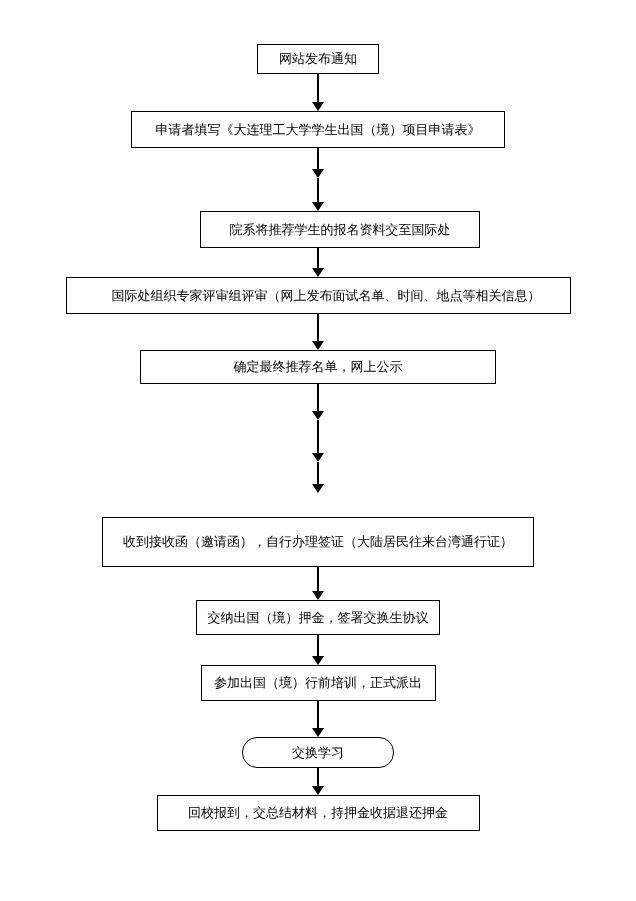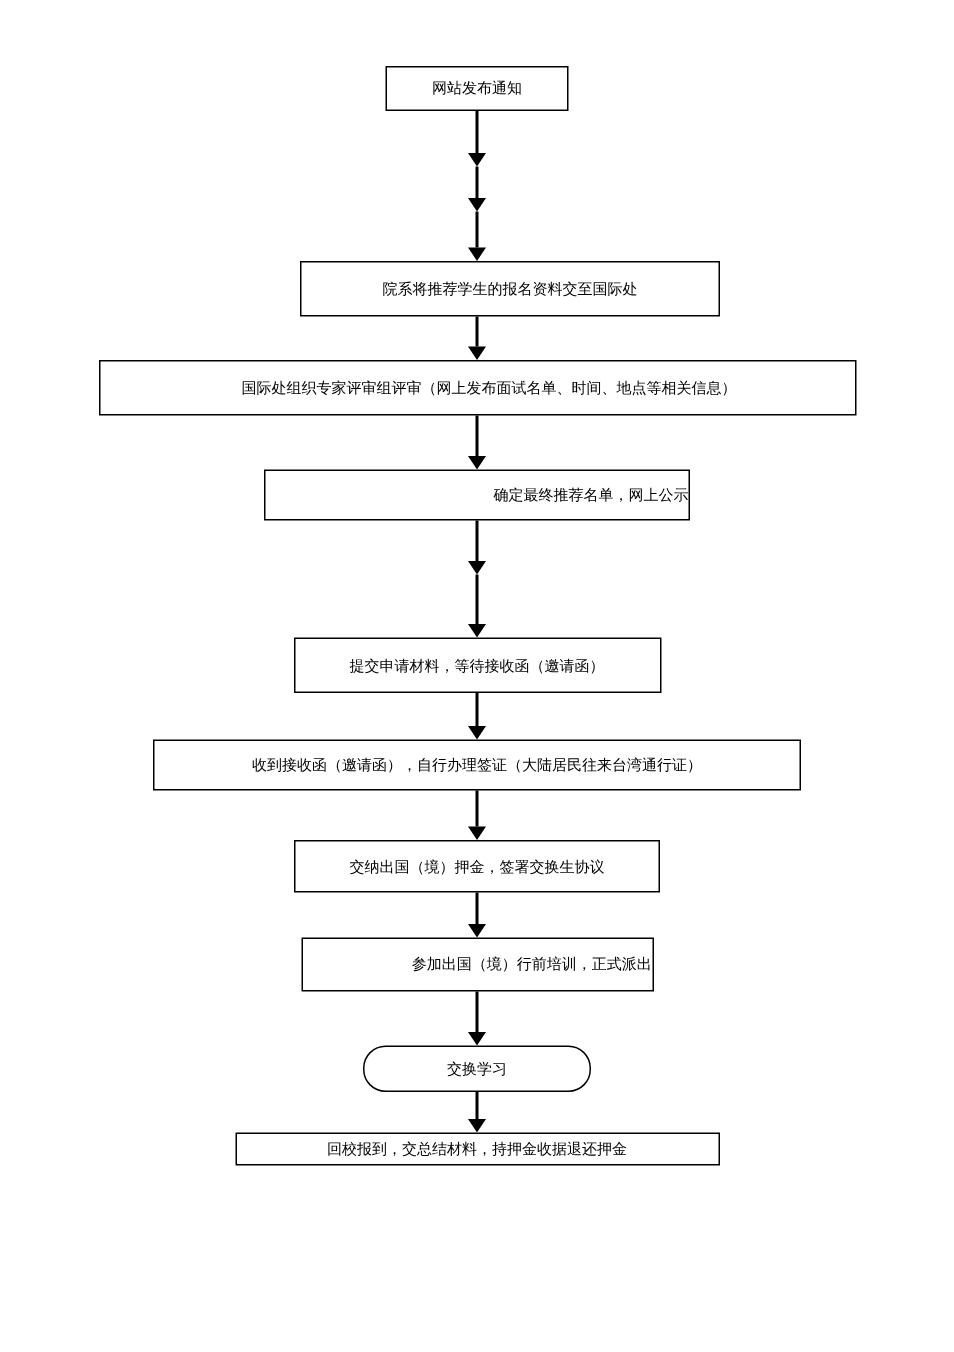--- a/index.html
+++ b/index.html
@@ -12,49 +12,49 @@
   }
   .canvas {
     width: 636px;
     height: 901px;
     padding-top: 44px;
     box-sizing: border-box;
     display: flex;
     flex-direction: column;
     align-items: center;
     font-family: "DejaVu Sans", "Liberation Sans", sans-serif;
-    font-size: 10px;
+    font-size: 13px;
     color: #000000;
   }
   .node {
     box-sizing: border-box;
     border: 1px solid #000000;
     background: #ffffff;
     display: flex;
     align-items: center;
     justify-content: center;
     text-align: center;
     flex-shrink: 0;
     white-space: nowrap;
   }
   .node span { display: block; }
   
   .s1  { width: 122px; height: 30px; }
   .s2  { width: 374px; height: 37px; }
   .s3  { width: 204px; height: 35px; }
   .s4  { width: 280px; height: 37px; margin-left: 44px; }
   .s5  { width: 505px; height: 37px; padding-left: 16px; }
-  .s6  { width: 284px; height: 34px; justify-content: flex-end; }
+  .s6  { width: 356px; height: 34px; }
   .s7  { width: 430px; height: 35px; }
   .s8  { width: 245px; height: 37px; }
-  .s9  { width: 432px; height: 34px; }
+  .s9  { width: 432px; height: 50px; margin-top: 24px; }
   .s10 { width: 244px; height: 35px; }
-  .s11 { width: 235px; height: 36px; justify-content: flex-end; }
+  .s11 { width: 235px; height: 36px; }
   .s12 { width: 152px; height: 31px; border-radius: 15px; }
-  .s13 { width: 323px; height: 22px; }
+  .s13 { width: 323px; height: 36px; }
   
   .arrow {
     display: flex;
     flex-direction: column;
     align-items: center;
     flex-shrink: 0;
   }
   .arrow .line {
     width: 2px;
     flex: 1 1 auto;
@@ -87,20 +87,23 @@
 <div class="canvas">
 
   <div class="node s1">
     <span>网站发布通知</span>
   </div>
   <div class="arrow a1">
     <div class="line"></div>
     <div class="head"></div>
   </div>
 
+  <div class="node s2">
+    <span>申请者填写《大连理工大学学生出国（境）项目申请表》</span>
+  </div>
   <div class="arrow a2">
     <div class="line"></div>
     <div class="head"></div>
   </div>
 
   <div class="arrow a3">
     <div class="line"></div>
     <div class="head"></div>
   </div>
 
@@ -126,23 +129,20 @@
   <div class="arrow a6">
     <div class="line"></div>
     <div class="head"></div>
   </div>
 
   <div class="arrow a7">
     <div class="line"></div>
     <div class="head"></div>
   </div>
 
-  <div class="node s8">
-    <span>提交申请材料，等待接收函（邀请函）</span>
-  </div>
   <div class="arrow a8">
     <div class="line"></div>
     <div class="head"></div>
   </div>
 
   <div class="node s9">
     <span>收到接收函（邀请函），自行办理签证（大陆居民往来台湾通行证）</span>
   </div>
   <div class="arrow a9">
     <div class="line"></div>

